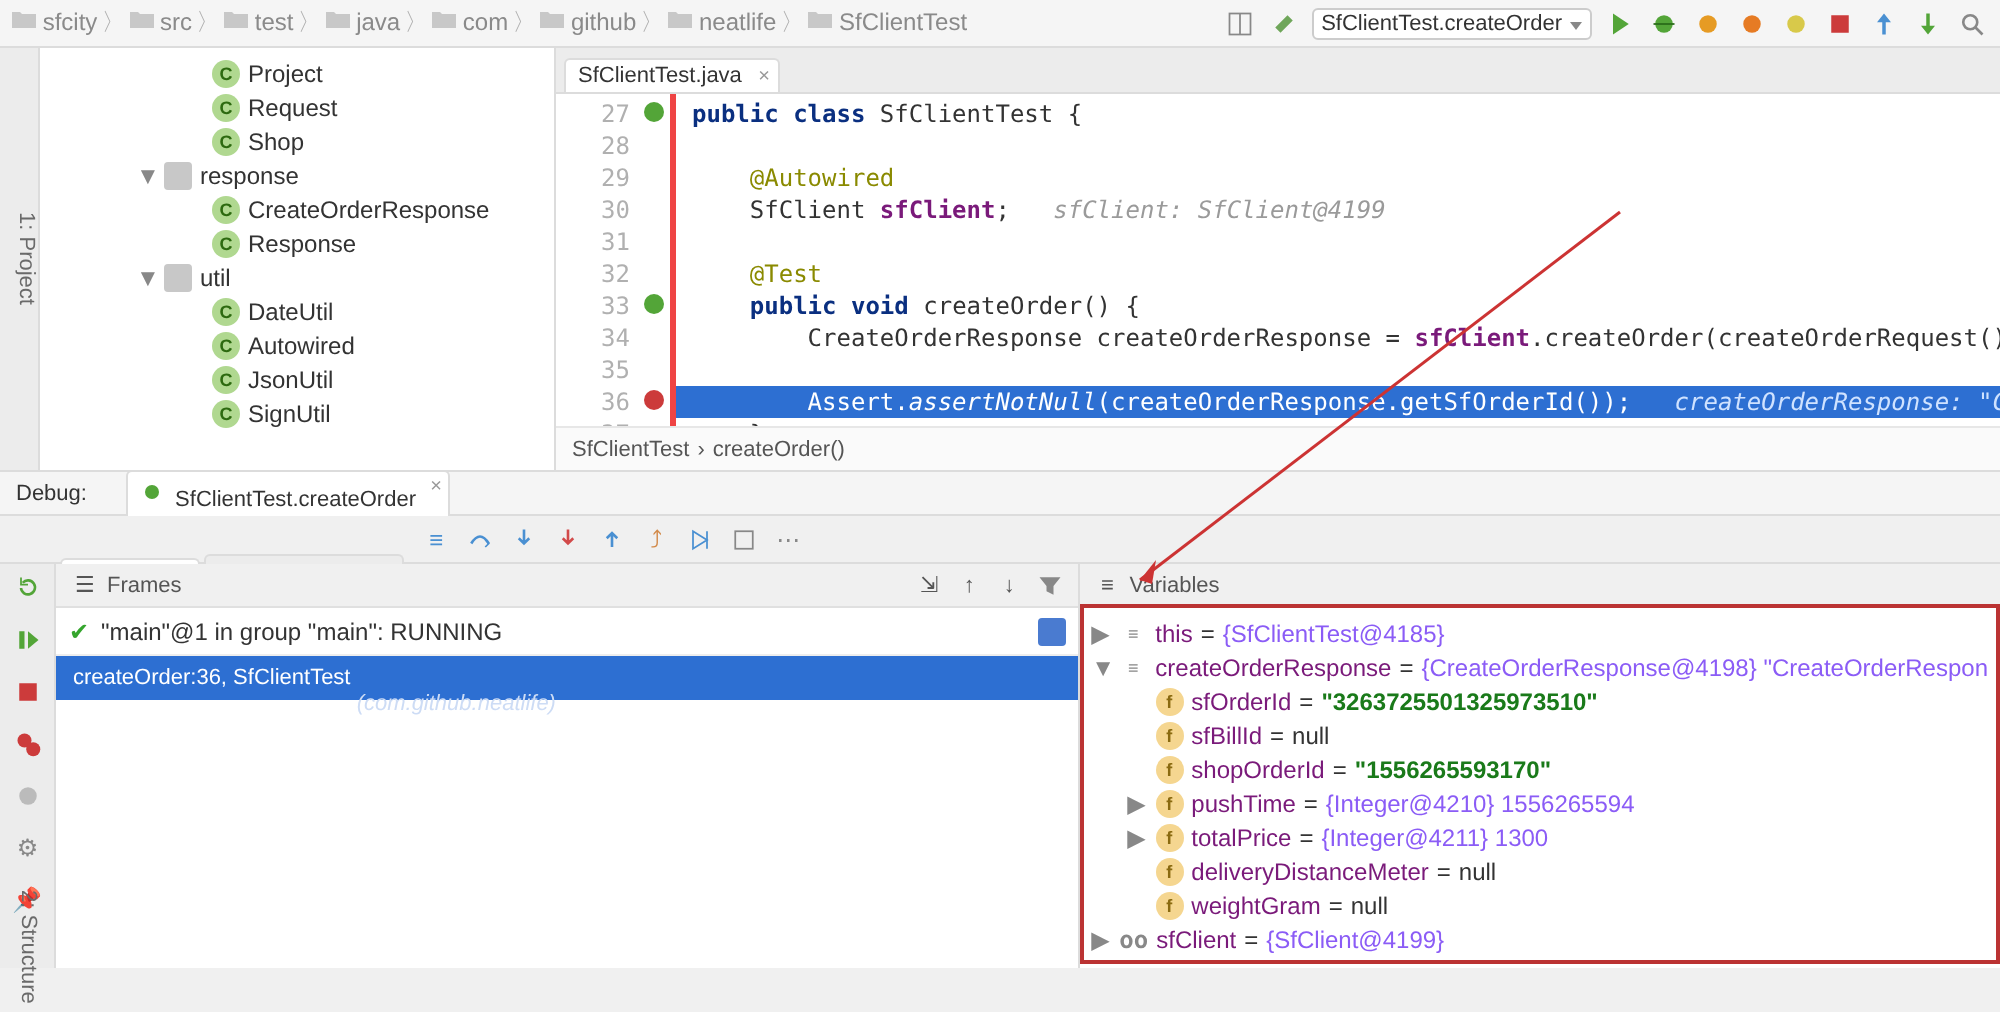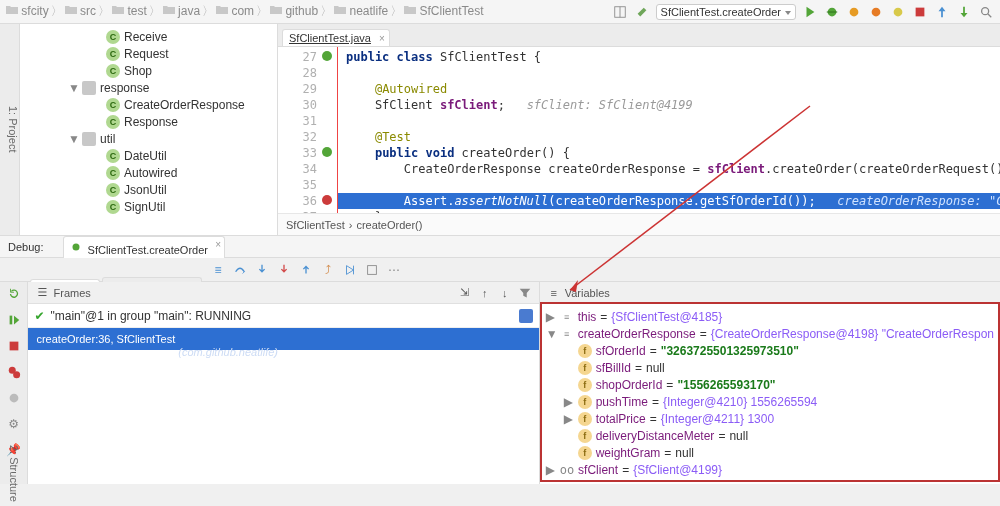--- a/index.html
+++ b/index.html
@@ -110,21 +110,20 @@
     background: #fff;
     min-width: 0;
   }
   .ed-tabs {
     height: 23px;
     display: flex;
     align-items: end;
     background: #ececec;
     border-bottom: 1px solid #dcdcdc;
     padding-left: 4px;
-    text-decoration: underline;
   }
   .ed-tab {
     background: #fff;
     border: 1px solid #dcdcdc;
     border-bottom: none;
     border-radius: 3px 3px 0 0;
     padding: 2px 18px 2px 6px;
     font-size: 11px;
     position: relative;
   }
@@ -132,21 +131,21 @@
   .ed-body {
     flex:1;
     display:flex;
     overflow:hidden;
     font-family: "Menlo","Consolas",monospace;
     font-size: 12px;
   }
   .gutter {
     width: 60px;
     background: #fff;
-    border-right: 1px solid #ef4444;
+    border-right: 3px solid #ef4444;
     color:#b0b0b0;
     text-align: right;
     padding: 2px 20px 0 0;
     position:relative;
   }
   .gutter .ln { height:16px; line-height:16px; }
   .gutter .mk {
     position:absolute; left:44px; width:10px; height:10px;
     border-radius:50%;
   }
@@ -275,21 +274,21 @@
   .vars-tree{flex:1;padding:4px 6px;overflow:hidden;font-size:12px;}
   .vrow{height:17px;display:flex;align-items:center;gap:4px;white-space:nowrap;}
   .vtw{width:10px;color:#888;}
   .vico{
     width:14px;height:14px;border-radius:50%;
     display:inline-flex;align-items:center;justify-content:center;
     font-size:9px;font-weight:bold;
   }
   .vico.o{background:#f5d690;color:#8a6a10;}
   .vico.t{background:none;color:#888;}
-  .oo{font-family:monospace;color:#888;}
+  .oo{font-family:monospace;color:#888;font-weight:bold;}
   .vname{color:#7a1a7a;}
   .veq{color:#333;}
   .vval-str{color:#1a7a1a;font-weight:bold;}
   .vval-obj{color:#8b5cf6;}
   .vval-plain{color:#333;}
   .hl-box{
     position:absolute;
     border:2px solid #b33;
     pointer-events:none;
   }
@@ -394,21 +393,21 @@
 <div class="main">
   <div class="side-tabs-l">
     <span>1: Project</span>
   </div>
 
   <div class="project-pane">
     <div class="tree" id="proj-tree">
         <div class="node" style="padding-left: 72px;">
           <span class="tw"></span>
           <span class="cls-ico">C</span>
-          <span>Receive</span>
+          <span>Project</span>
         </div>
         <div class="node" style="padding-left: 72px;">
           <span class="tw"></span>
           <span class="cls-ico">C</span>
           <span>Request</span>
         </div>
         <div class="node" style="padding-left: 72px;">
           <span class="tw"></span>
           <span class="cls-ico">C</span>
           <span>Shop</span>

